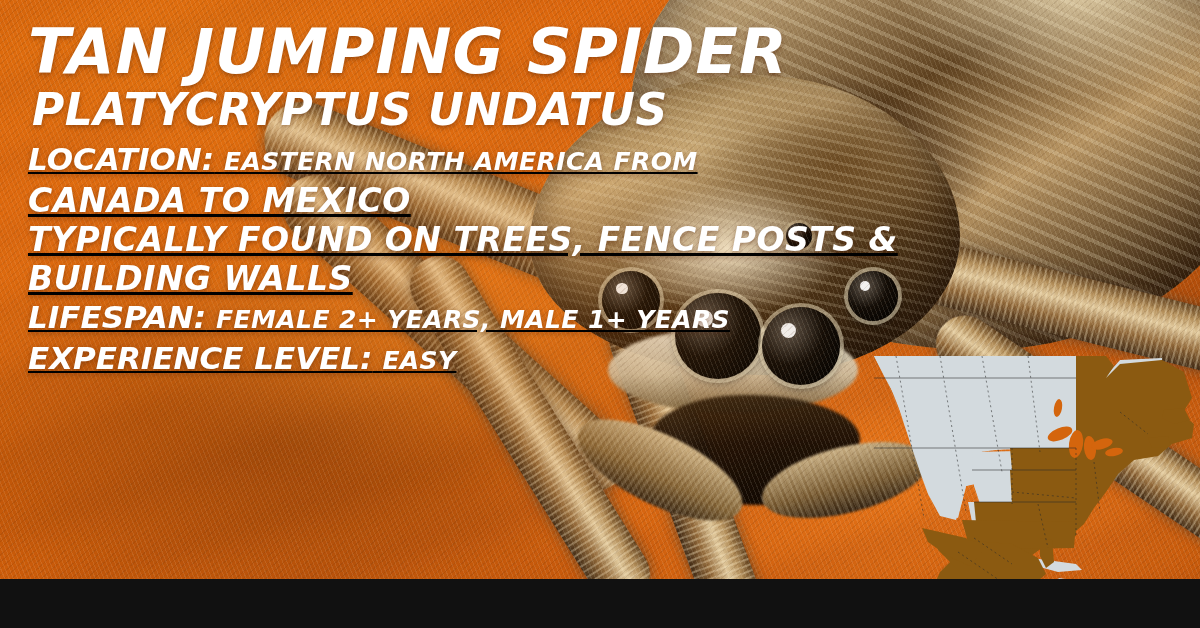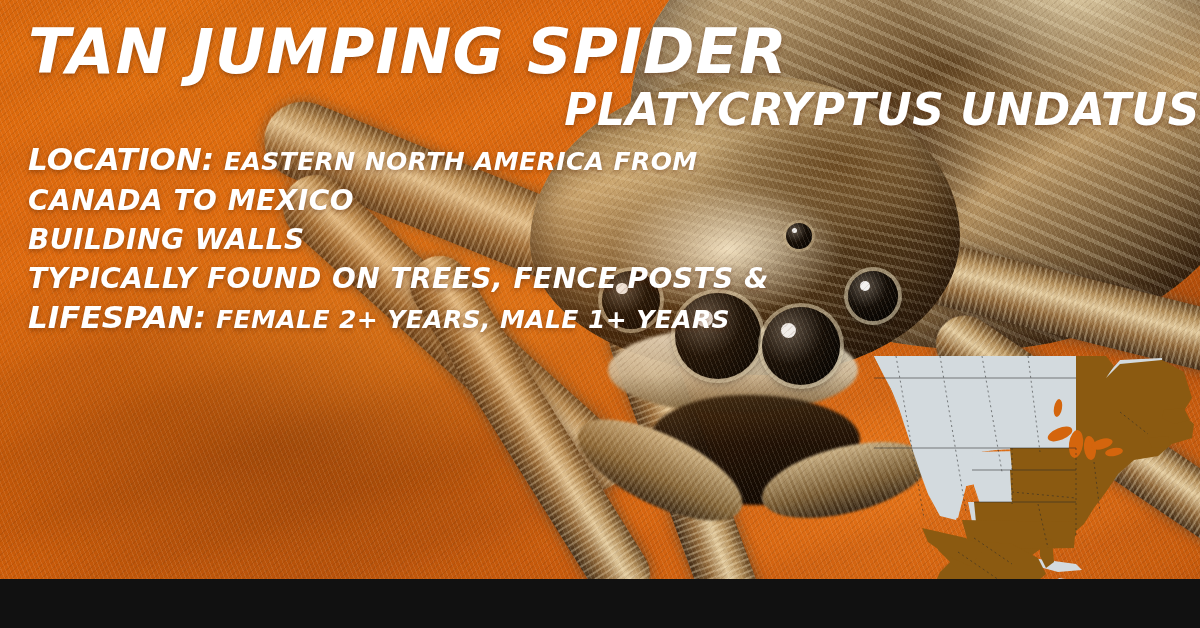--- a/index.html
+++ b/index.html
@@ -170,27 +170,27 @@
     font-family:"DejaVu Sans", sans-serif;
     font-style:italic;
     font-weight:bold;
     text-transform:uppercase;
     letter-spacing:.5px;
     text-shadow:0 2px 5px rgba(80,30,4,.45);
     white-space:nowrap;
   }
 
   .title{font-size:62px;line-height:64px;letter-spacing:1px;margin:6px 0 0 10px;}
-  .subtitle{font-size:44px;line-height:48px;margin:2px 0 4px 14px;text-align:right;}
-
-  .facts{margin:6px 0 0 10px;}
+  .subtitle{font-size:44px;line-height:48px;margin:2px 0 4px 14px;}
+
+  .facts{margin:6px 0 0 10px;text-decoration:underline;}
   .row{font-size:27px;line-height:39px;display:block;}
   .label{font-size:31px;font-weight:bold;letter-spacing:0;}
   .val{font-size:25px;font-weight:bold;letter-spacing:.4px;}
-  .cont{font-size:28px;line-height:39px;display:block;font-weight:bold;}
+  .cont{font-size:33px;line-height:39px;display:block;font-weight:bold;}
 
   
   .map{
     position:absolute;left:862px;top:352px;width:338px;height:276px;
   }
   .map svg{display:block;width:100%;height:100%;}
 </style>
 </head>
 <body>
 
@@ -308,29 +308,33 @@
     <div class="subtitle">Platycryptus undatus</div>
 
     <div class="facts">
 
       <div class="row">
         <span class="label">LOCATION:</span>
         <span class="val">eastern north america from</span>
       </div>
       <div class="cont">canada to mexico</div>
 
+      <div class="cont">typically found on trees, fence posts &amp;</div>
       <div class="cont">building walls</div>
-      <div class="cont">typically found on trees, fence posts &amp;</div>
 
       <div class="row">
         <span class="label">LIFESPAN:</span>
         <span class="val">female 2+ years, male 1+ years</span>
       </div>
 
 
 
 
 
+      <div class="row">
+        <span class="label">EXPERIENCE LEVEL:</span>
+        <span class="val">easy</span>
+      </div>
 
     </div>
   </div>
 
 </div>
 
 </body></html>

